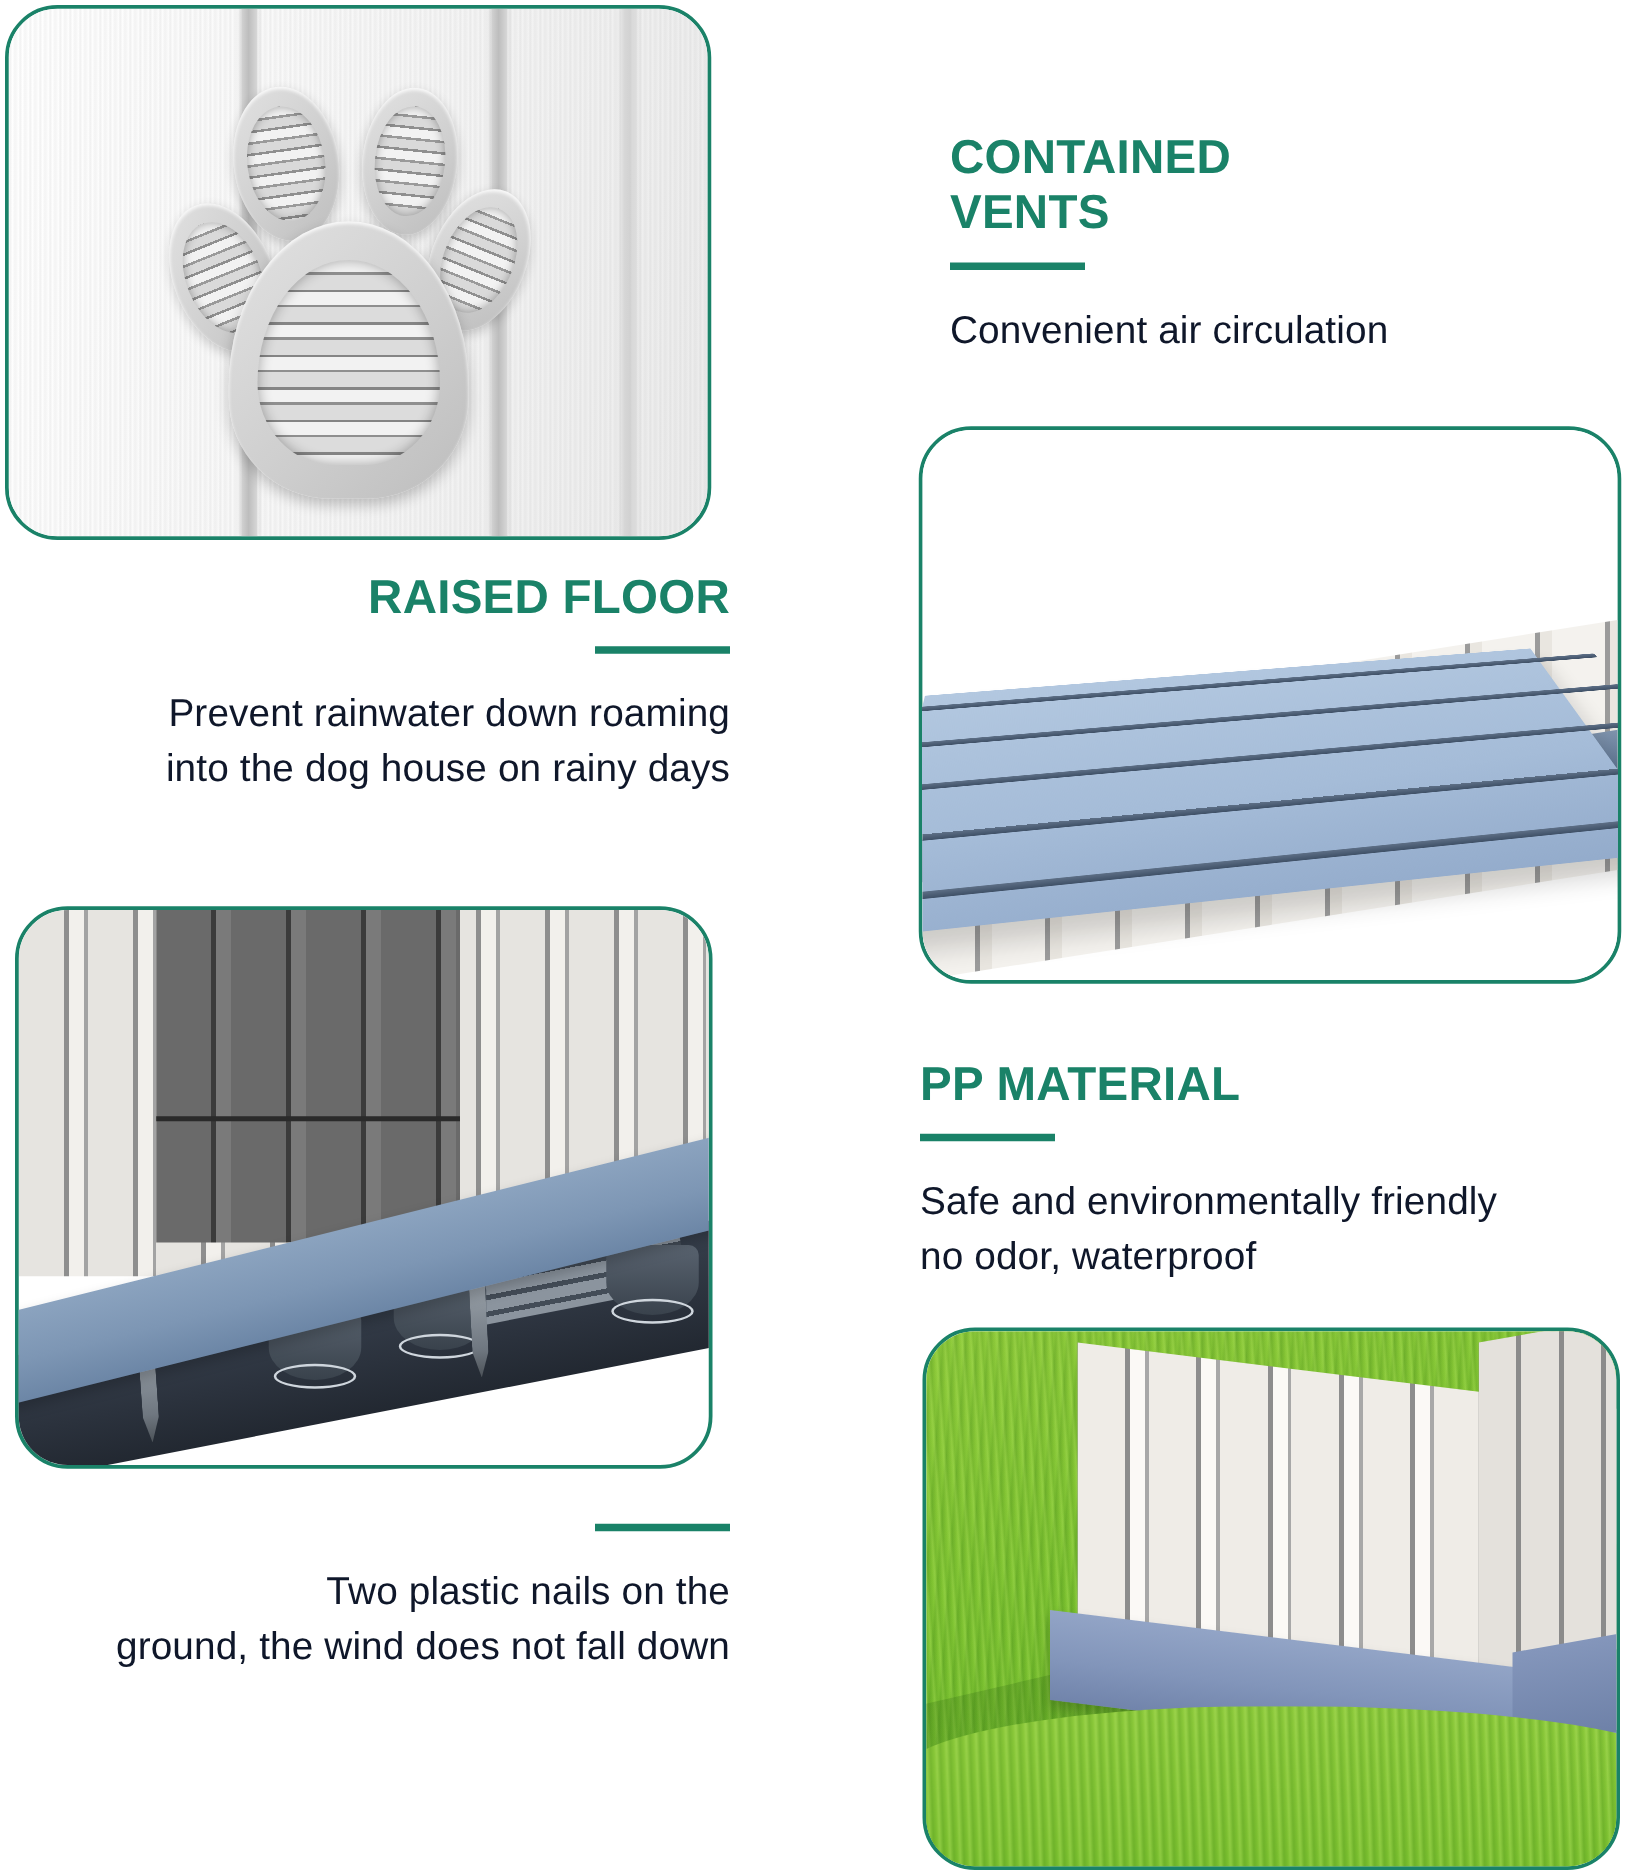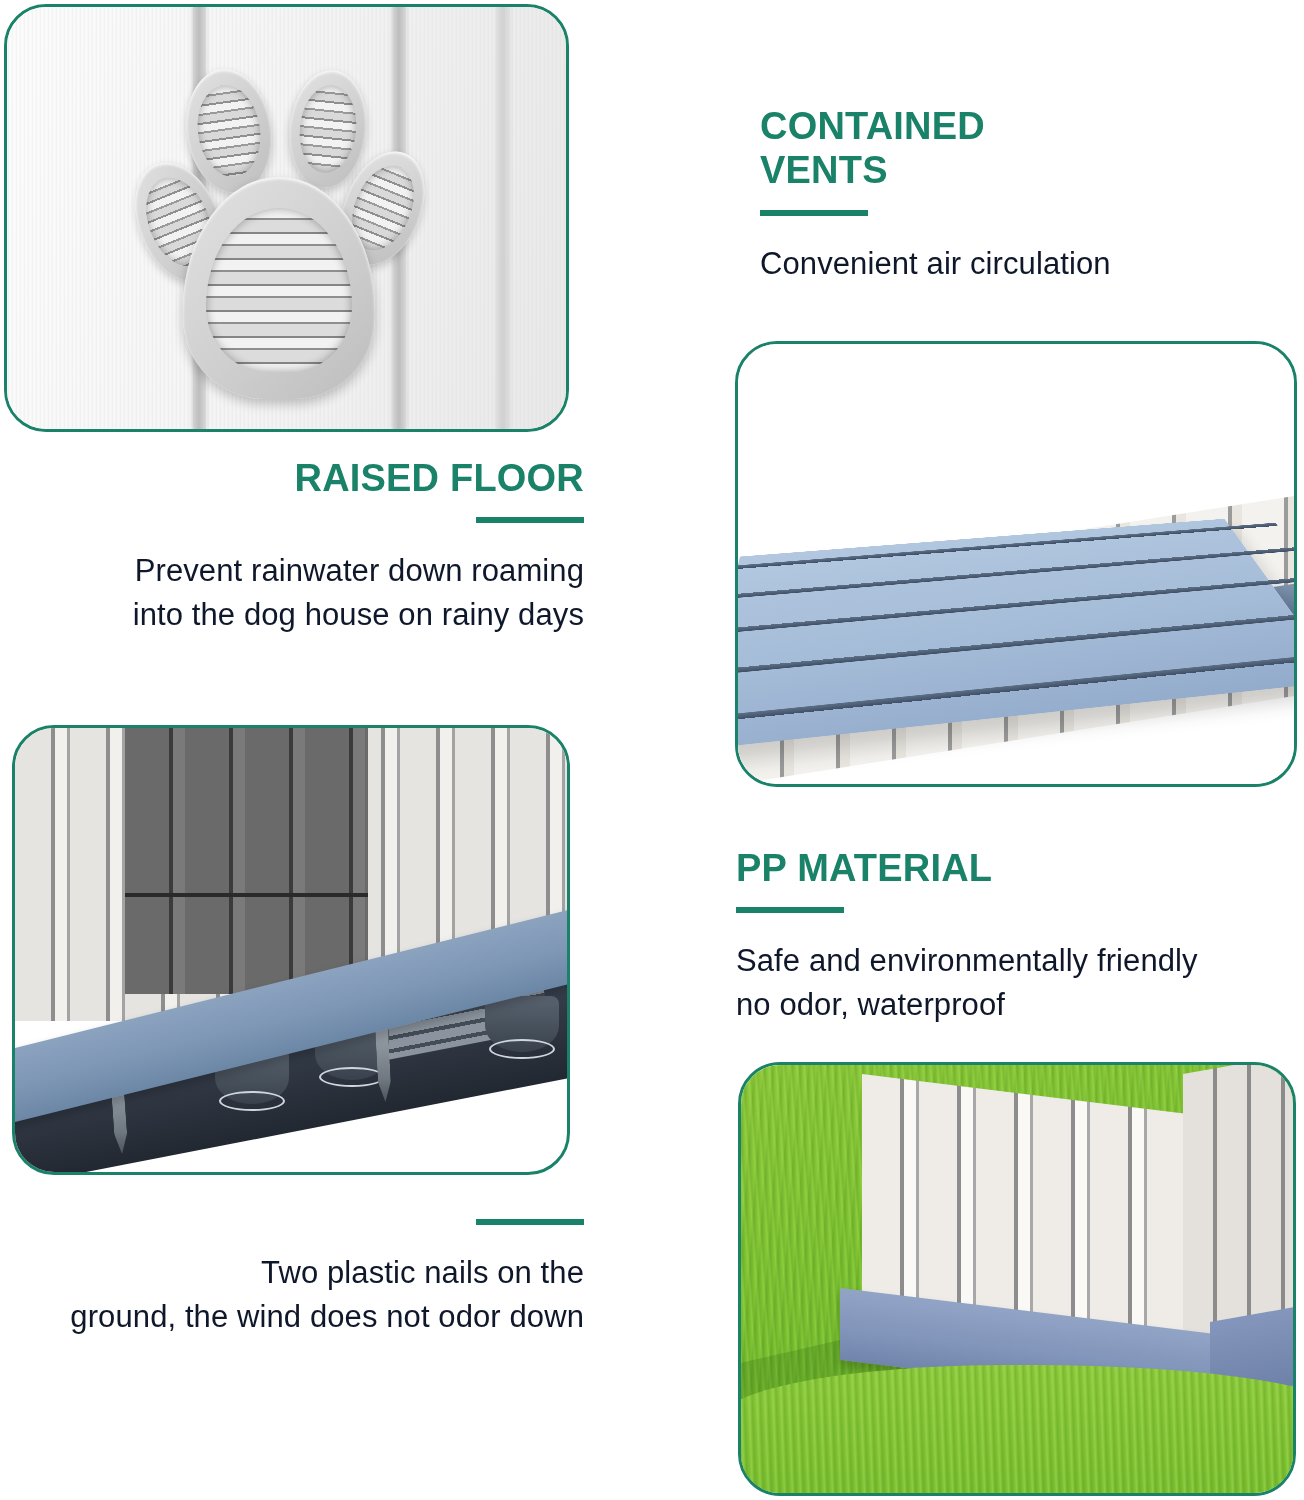--- a/index.html
+++ b/index.html
@@ -361,21 +361,21 @@
   <div class="feature-text align-left" id="text-pp-material">
     <div class="feature-title">PP MATERIAL</div>
     <div class="title-rule"></div>
     <div class="feature-desc">Safe and environmentally friendly
 no odor, waterproof</div>
   </div>
 
   <div class="feature-text align-right" id="text-plastic-nails">
     <div class="title-rule"></div>
     <div class="feature-desc">Two plastic nails on the
-ground, the wind does not odor down</div>
+ground, the wind does not fall down</div>
   </div>
 
   <div class="photo-frame" id="img-grass">
     <div class="photo-inner">
       <div class="grass-bg"></div>
       <div class="grass-shade"></div>
 
       <div class="grass-wall"></div>
       <div class="grass-wall-right"></div>
 

